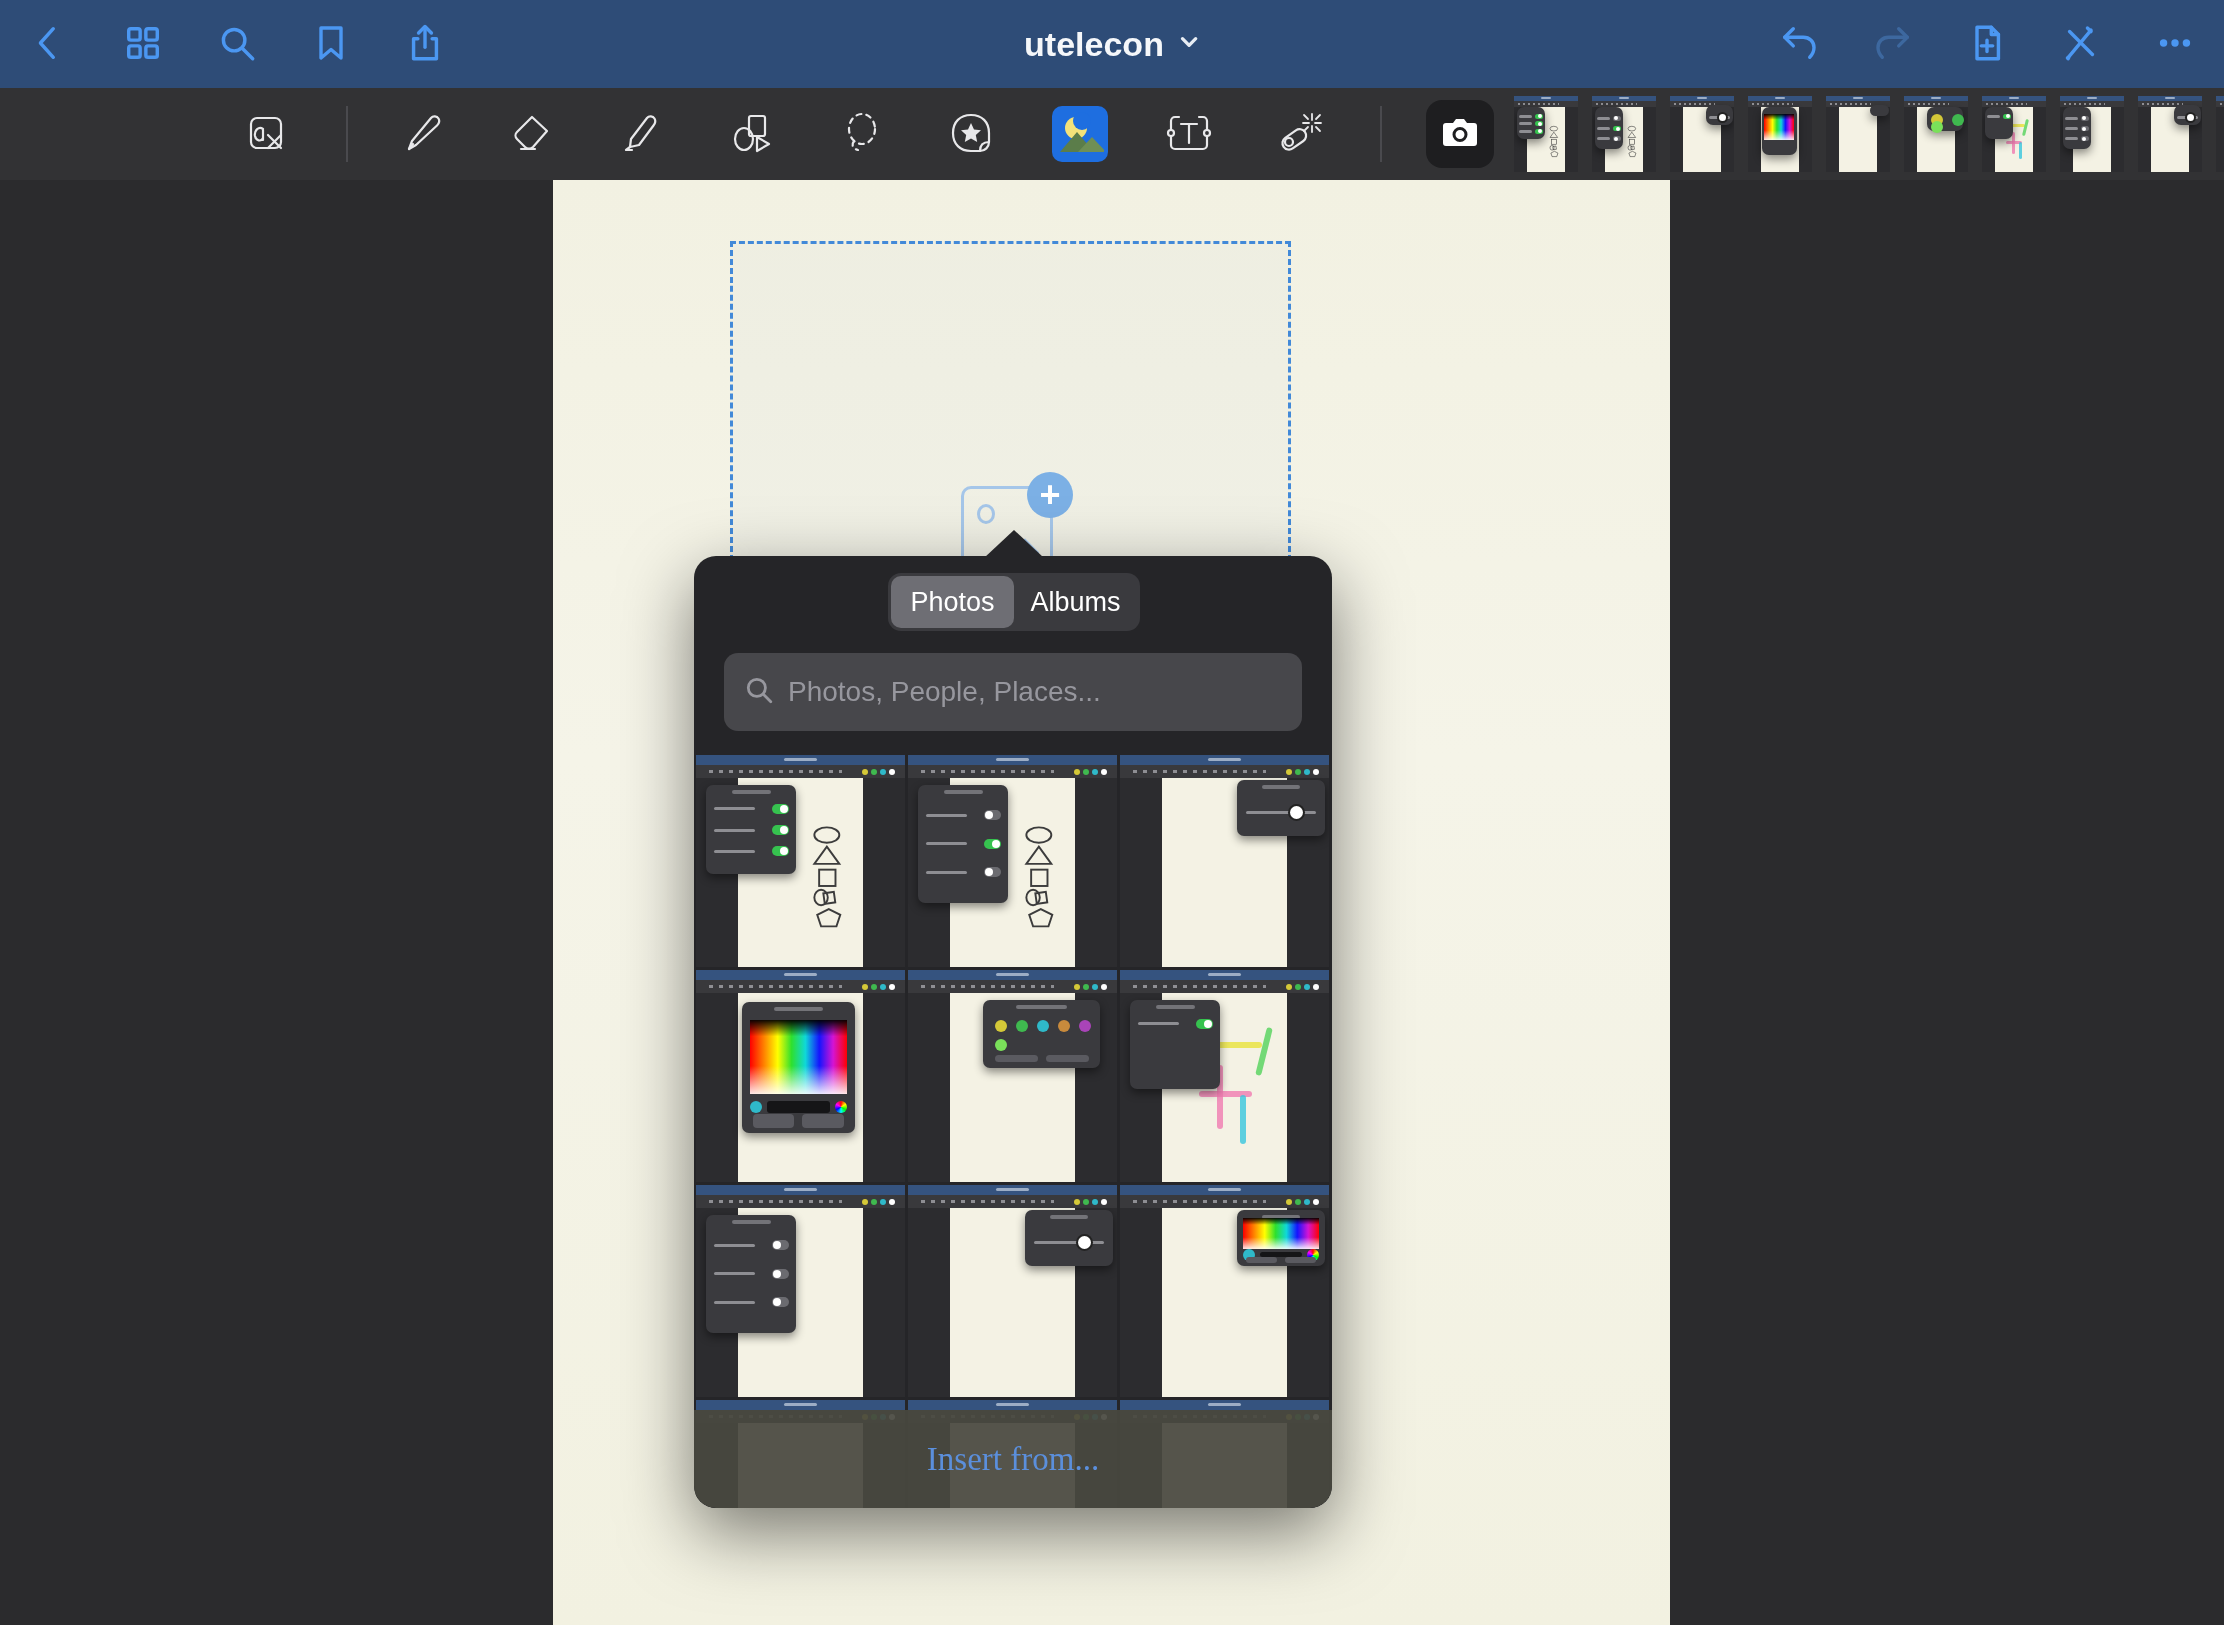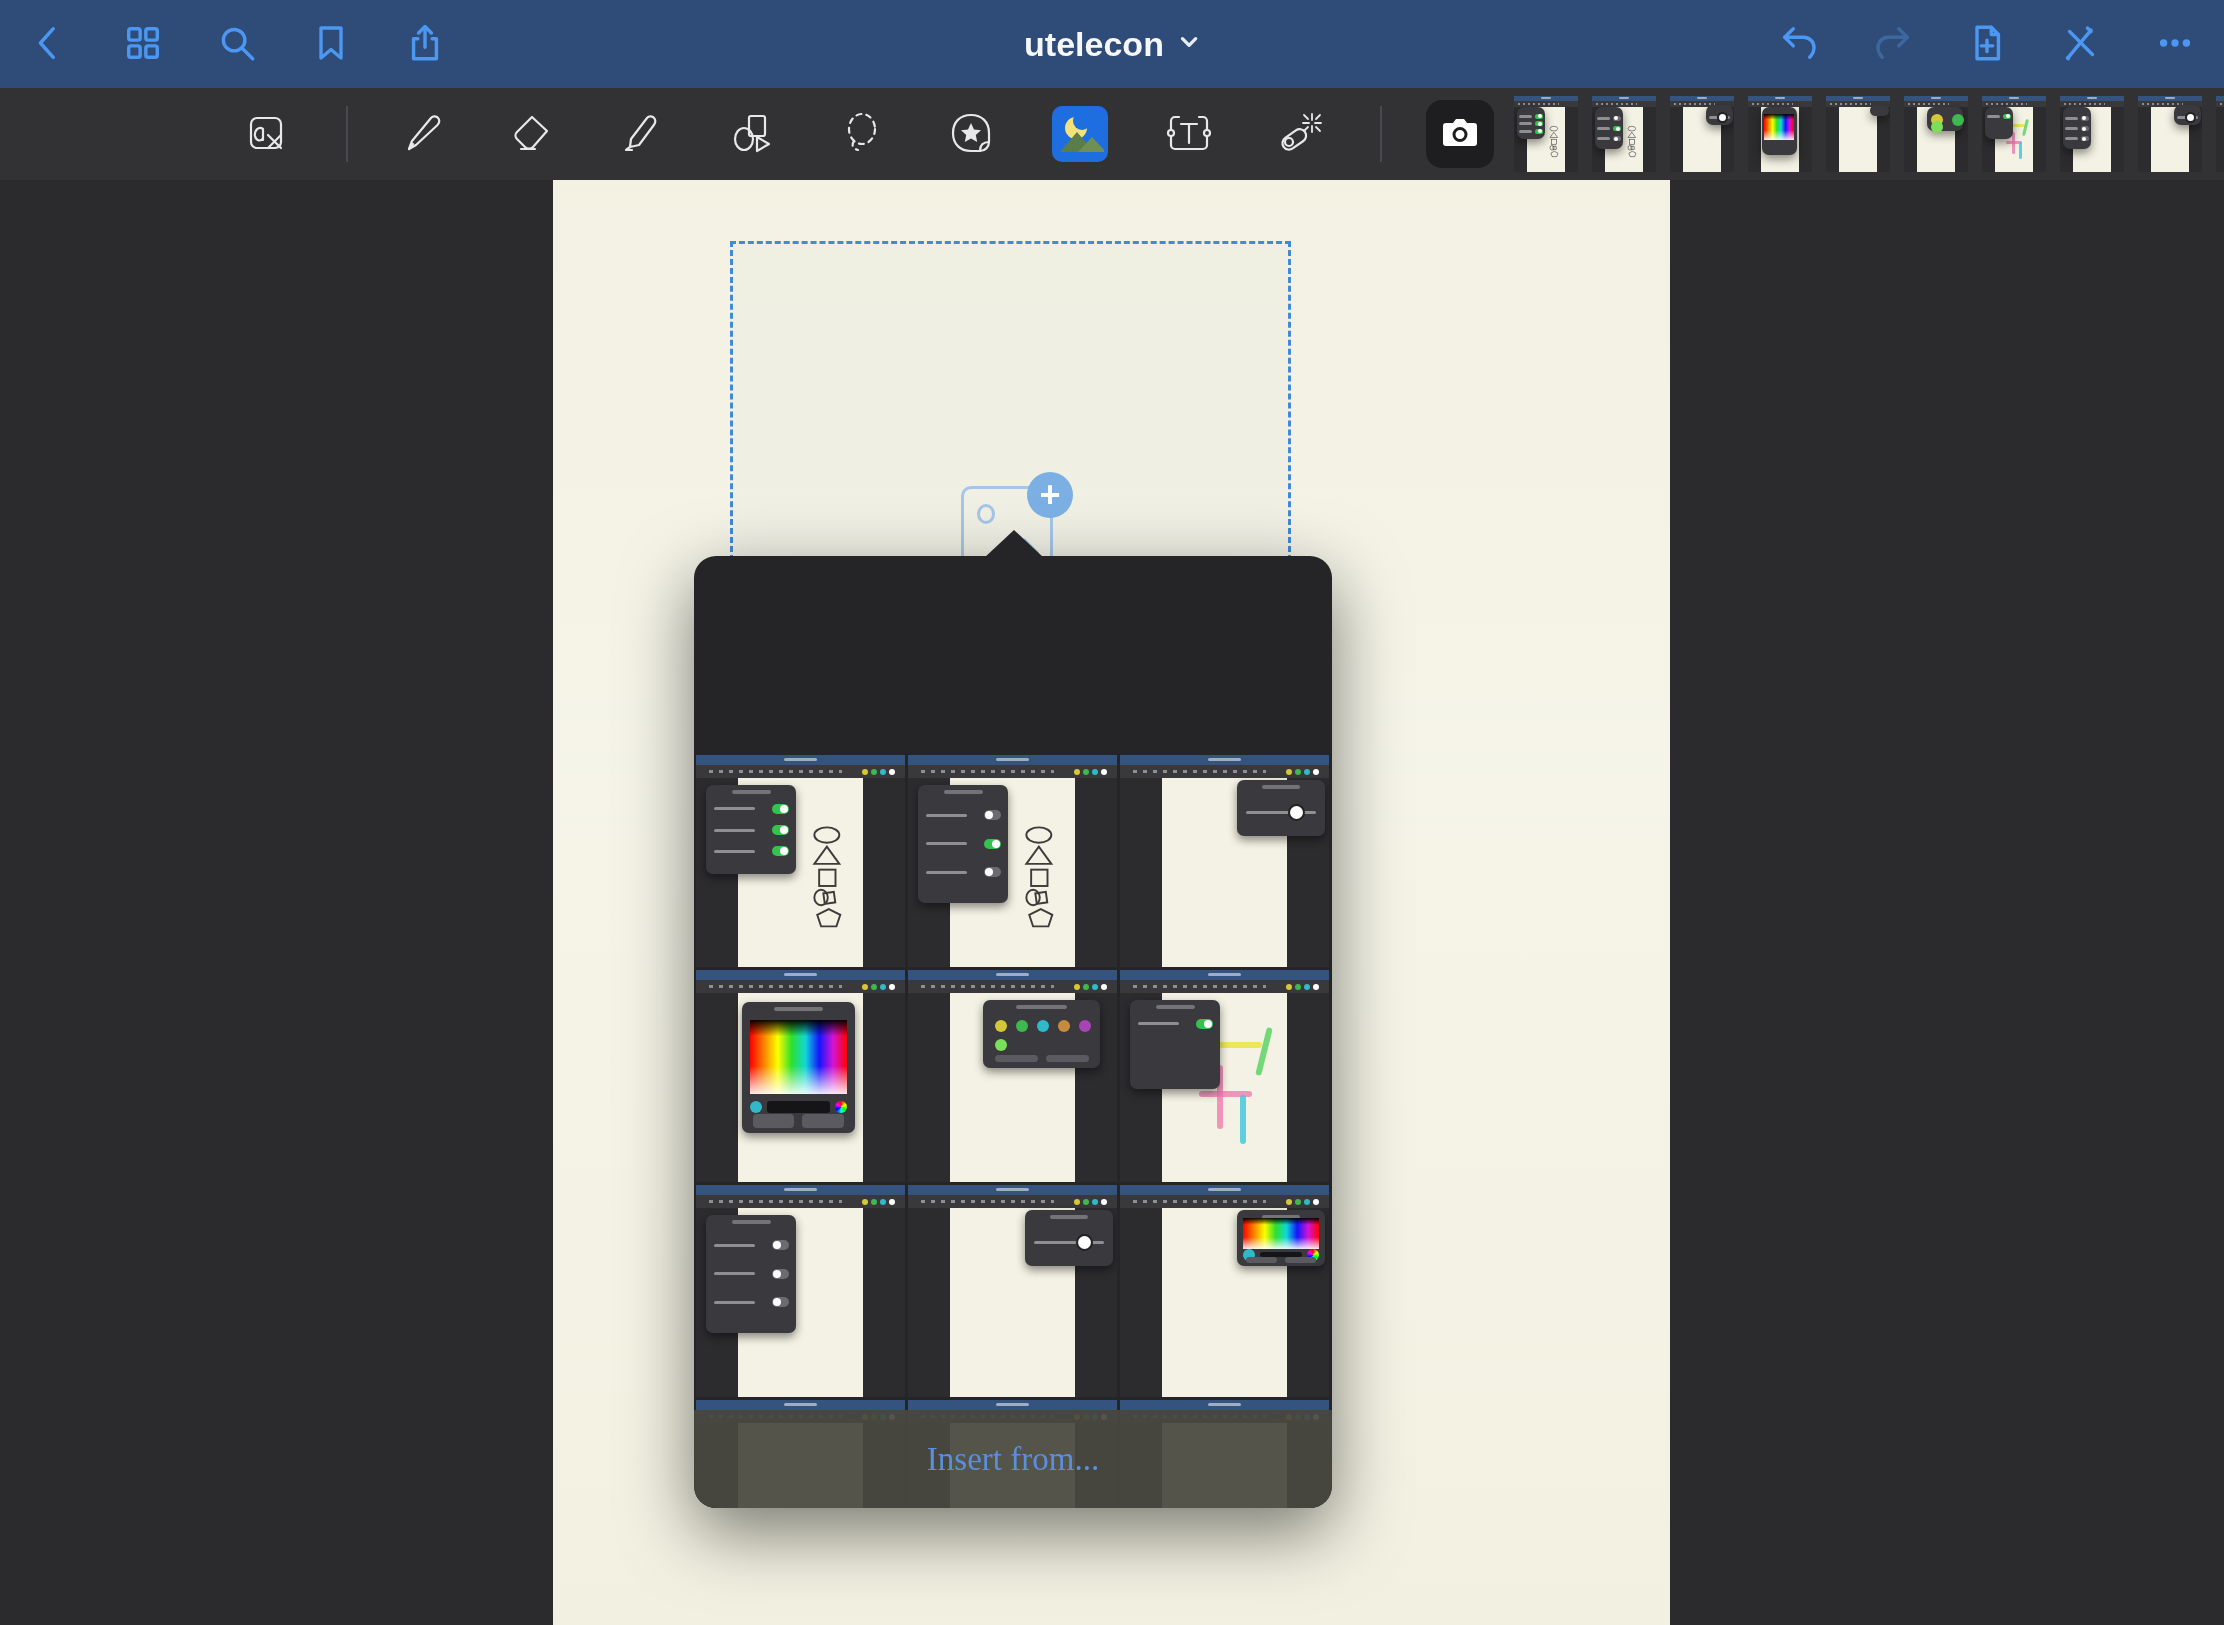--- a/index.html
+++ b/index.html
@@ -497,20 +497,31 @@
       <div class="ph-rect"></div>
       <div class="ph-circle"></div>
       <div class="ph-mtn"></div>
       <div class="ph-badge">+</div>
     </div>
   </div>
 
   <div class="pop-arrow"></div>
 
   <div class="popover">
+    <div class="seg-wrap">
+      <button class="seg selected">Photos</button>
+      <button class="seg">Albums</button>
+    </div>
+    <div class="search">
+      <span><svg viewBox="0 0 28 28">
+            <circle cx="12" cy="12" r="8"></circle>
+            <path d="M18.5 18.5 L25 25"></path>
+          </svg></span>
+      <input type="text" placeholder="Photos, People, Places..." style="">
+    </div>
     <div class="grid" id="photo-grid">
         <div class="cell">
           <div class="mini">
             <div class="mini-nav"></div>
             <div class="mini-tools">
               <div class="mini-dots">
                 <i style="background: rgb(212, 200, 56);"></i>
                 <i style="background: rgb(63, 185, 79);"></i>
                 <i style="background: rgb(47, 185, 201);"></i>
                 <i style="background: rgb(255, 255, 255);"></i>

